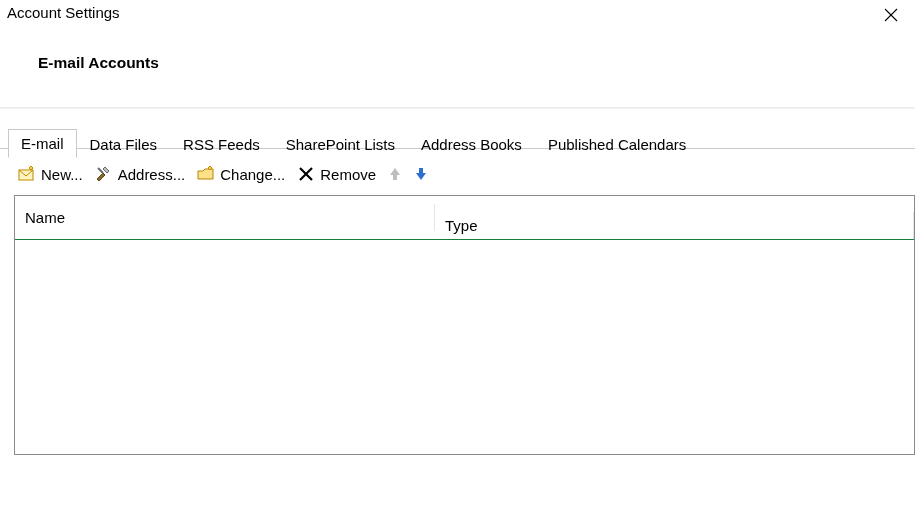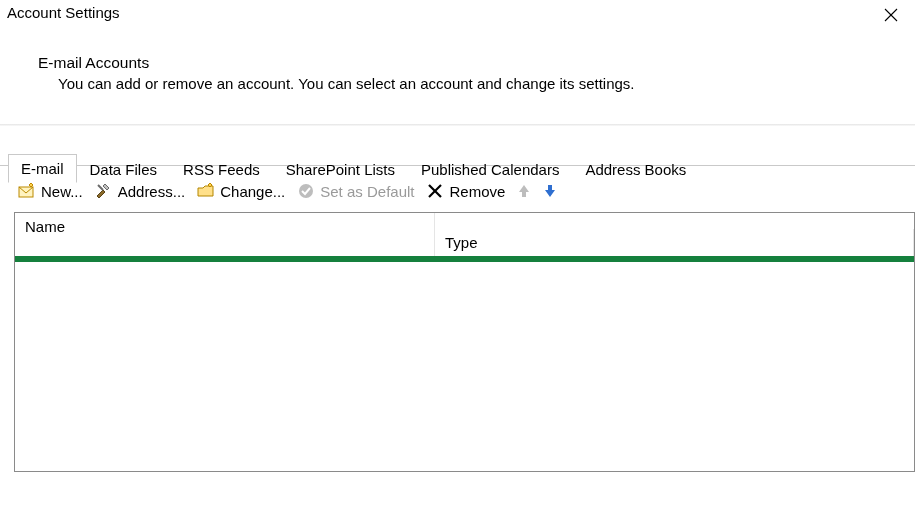--- a/index.html
+++ b/index.html
@@ -20,40 +20,40 @@
     gap: 24px;
   }
   .titlebar .title { font-size: 15px; }
   .titlebar .close {
     width: 28px; height: 24px;
     display: flex; align-items: center; justify-content: center;
     cursor: default;
   }
   .titlebar .close svg { width: 14px; height: 14px; }
   .header-block { padding: 26px 10px 12px 38px; }
-  .header-title { font-weight: 400; font-size: 15.5px; margin-bottom: 3px; }
+  .header-title { font-weight: 700; font-size: 15.5px; margin-bottom: 3px; }
   .header-desc { font-size: 15px; padding-left: 20px; }
   .divider {
     margin-top: 20px;
     height: 2px;
     background: linear-gradient(#e4e4e4, #fafafa);
   }
   .tabs {
     display: flex;
     align-items: flex-end;
     padding: 10px 0 0 8px;
     border-bottom: 1px solid #c9c9c9;
     font-size: 15px;
   }
   .tab {
     padding: 5px 12px 5px 12px;
     border: 1px solid transparent;
     border-bottom: none;
     position: relative;
-    top: 18px;
+    top: 10px;
     cursor: default;
   }
   .tab.active {
     border-color: #c9c9c9;
     background: #fff;
     border-bottom: 1px solid #fff;
   }
   .tab-panel { padding: 10px 0 14px 14px; }
   .toolbar {
     display: flex;
@@ -73,23 +73,24 @@
   .ticon { width: 18px; height: 18px; display:flex; align-items:center; justify-content:center; }
   .ticon svg { width: 18px; height: 18px; }
   .arrowbtn { width: 22px; display:flex; align-items:center; justify-content:center; }
   .grid {
     border: 1px solid #8a8a8a;
     height: 260px;
     background: #fff;
   }
   .grid-header {
     display: flex;
-    border-bottom: 6px solid #15803d;
+    border-bottom: 1px solid #15803d;
     font-size: 15px;
     background: #fff;
+    align-items: center;
   }
   .gcol {
     padding: 5px 10px;
     border-right: 1px solid #e5e5e5;
   }
   .gcol.name { flex: 0 0 420px; }
   .gcol.type { flex: 1 1 auto; margin-top: 16px; }
   .grid-body { height: calc(100% - 30px); }
 </style>
 </head>
@@ -102,32 +103,31 @@
       <svg viewBox="0 0 14 14">
           <line x1="1" y1="1" x2="13" y2="13" stroke="#000" stroke-width="1.1"></line>
           <line x1="13" y1="1" x2="1" y2="13" stroke="#000" stroke-width="1.1"></line>
         </svg>
     </span>
   </div>
 </div>
 
 <div class="header-block">
   <div class="header-title">E-mail Accounts</div>
-  <div class="header-desc">You can add or remove an account. You can select an account and change its settings.</div>
 </div>
 
 <div class="divider"></div>
 
 <div class="tabs">
   <div class="tab active"><span>E-mail</span></div>
   <div class="tab"><span>Data Files</span></div>
   <div class="tab"><span>RSS Feeds</span></div>
   <div class="tab"><span>SharePoint Lists</span></div>
+  <div class="tab"><span>Address Books</span></div>
   <div class="tab"><span>Published Calendars</span></div>
-  <div class="tab"><span>Address Books</span></div>
 </div>
 
 <div class="tab-panel">
 
   <div class="toolbar">
 
     <div class="tbtn">
       <span class="ticon">
         <svg viewBox="0 0 18 18">
           <rect x="1" y="5" width="14" height="10" fill="#fff3c0" stroke="#bb8a00"></rect>
@@ -152,29 +152,20 @@
     <div class="tbtn">
       <span class="ticon">
         <svg viewBox="0 0 18 18">
           <path d="M1 6 L6 6 L8 4 L16 4 L16 14 L1 14 Z" fill="#ffe08a" stroke="#b38600"></path>
           <polygon points="13,1 15,3 13,5 11,3" fill="#ffd24d" stroke="#c08a00"></polygon>
         </svg>
       </span>
       <span>Change...</span>
     </div>
 
-    <div class="tbtn disabled">
-      <span class="ticon">
-        <svg viewBox="0 0 18 18">
-          <circle cx="9" cy="9" r="7" fill="#bdbdbd"></circle>
-          <polyline points="5,9 8,12 13,6" fill="none" stroke="#fff" stroke-width="2"></polyline>
-        </svg>
-      </span>
-      <span>Set as Default</span>
-    </div>
 
     <div class="tbtn">
       <span class="ticon">
         <svg viewBox="0 0 18 18">
             <line x1="3" y1="3" x2="15" y2="15" stroke="#000" stroke-width="2.2"></line>
             <line x1="15" y1="3" x2="3" y2="15" stroke="#000" stroke-width="2.2"></line>
           </svg>
       </span>
       <span>Remove</span>
     </div>

